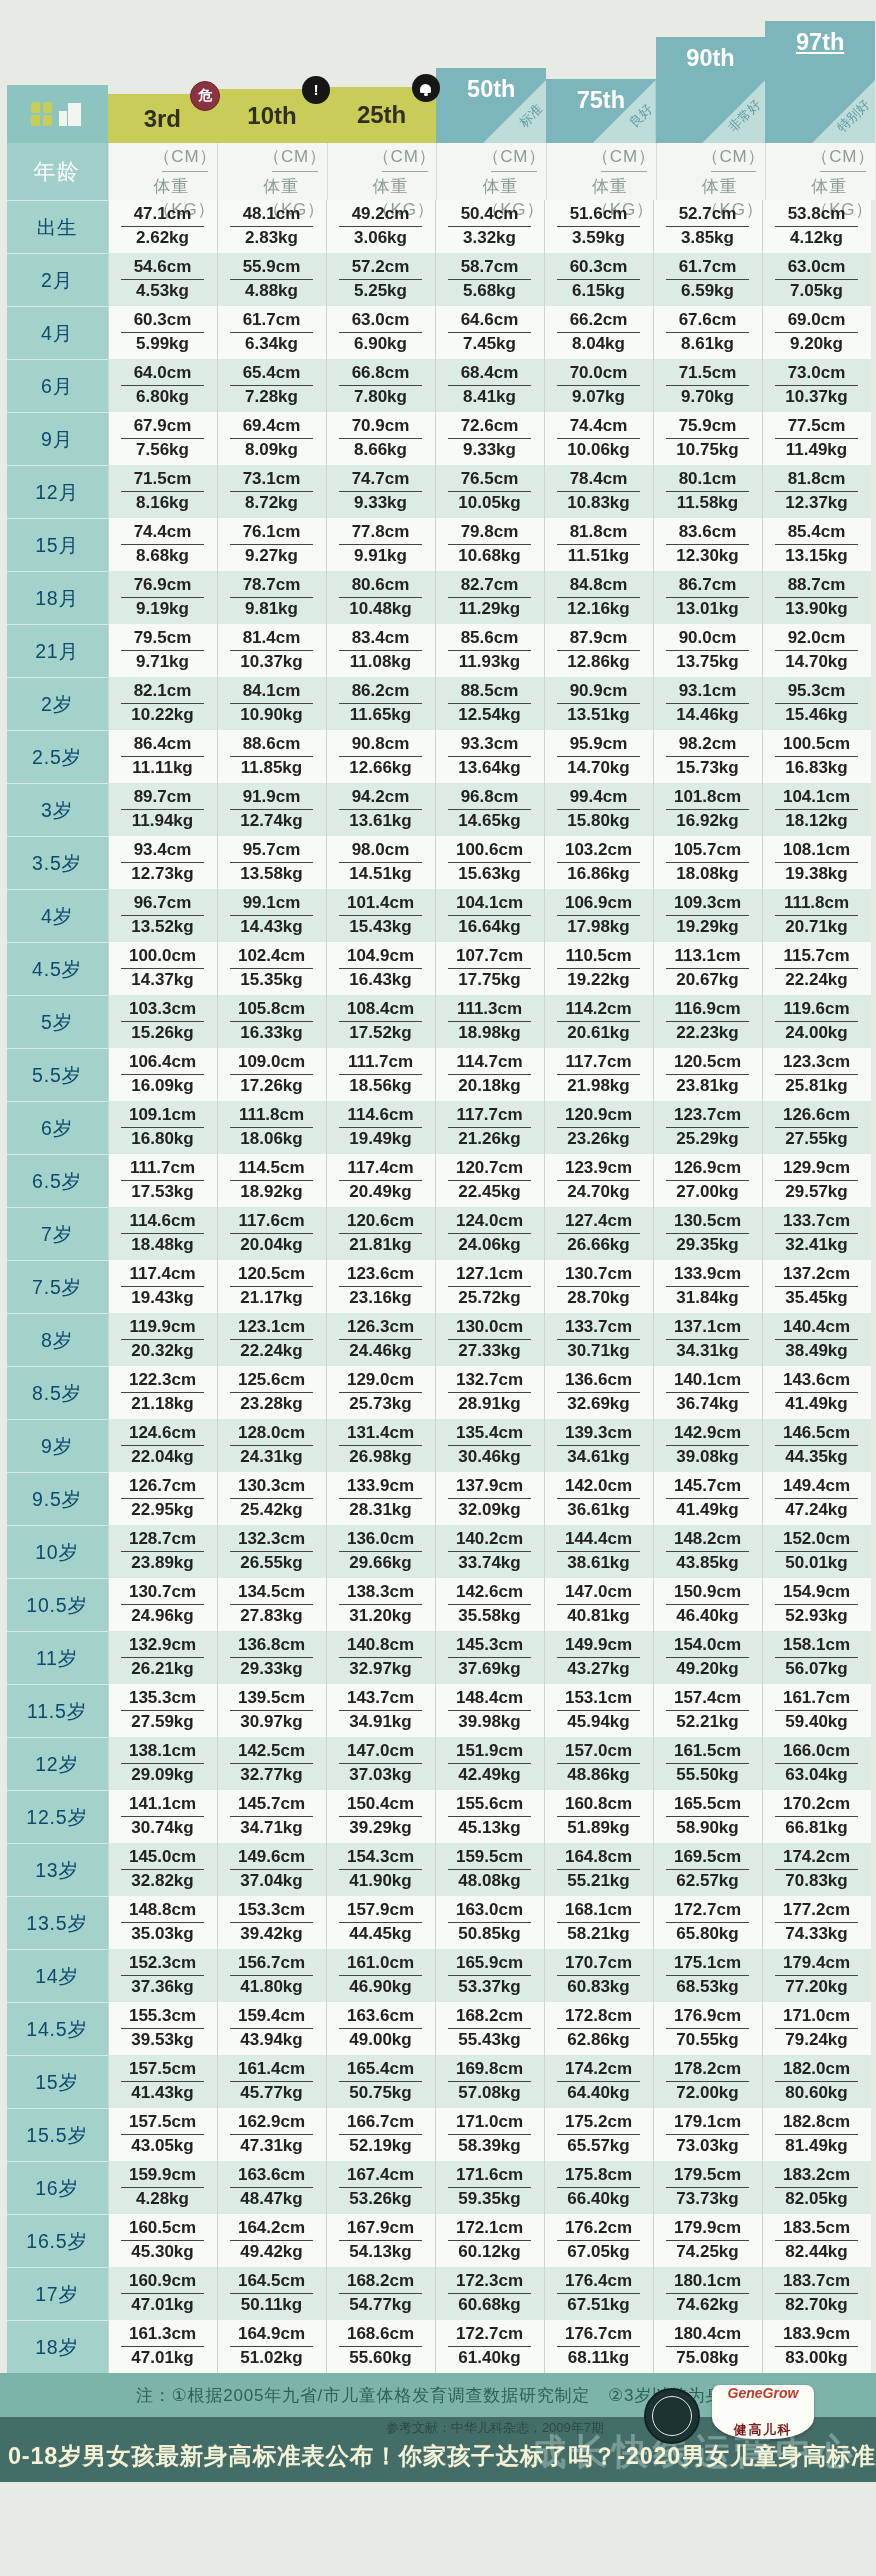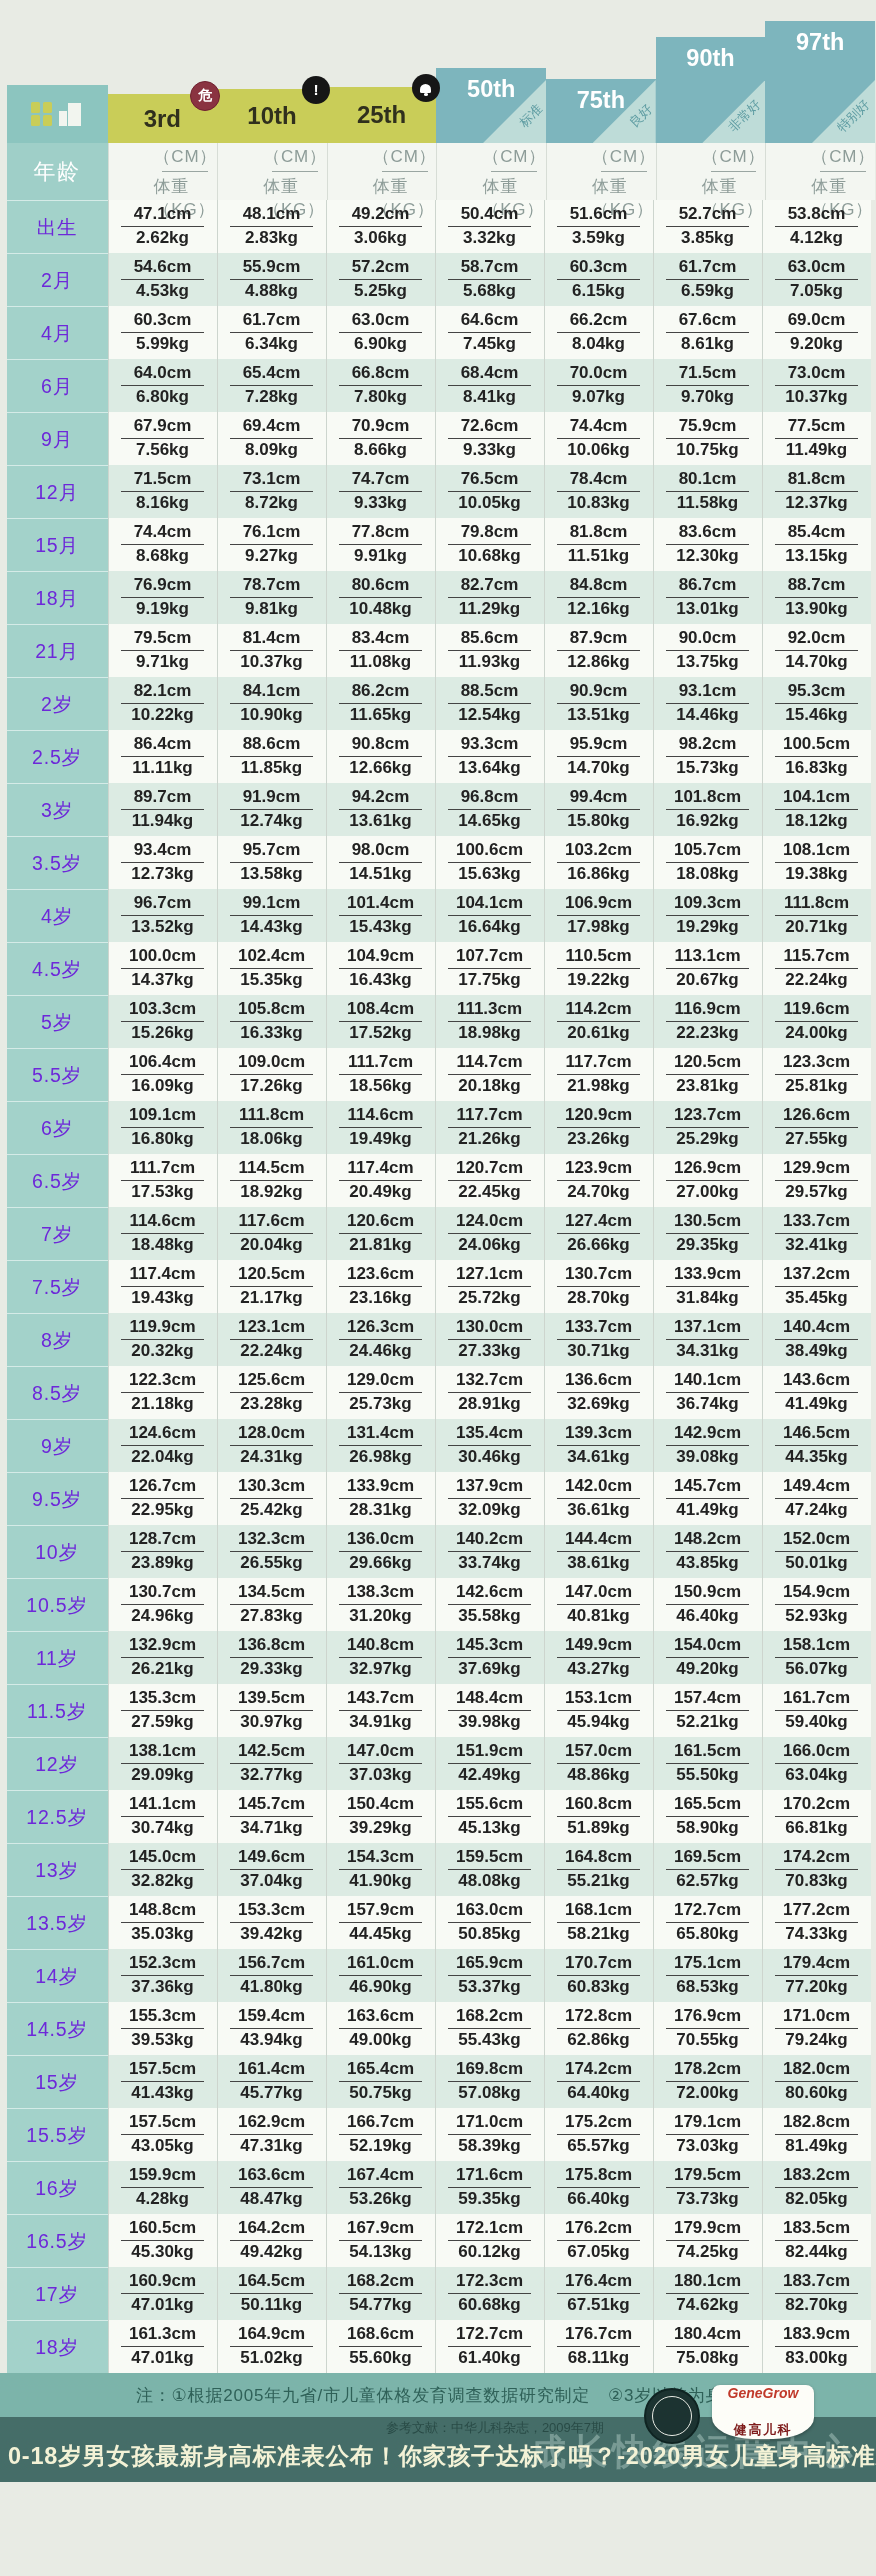--- a/index.html
+++ b/index.html
@@ -47,21 +47,21 @@
 
   .sub{height:57px;background:#f3f6f1;display:flex;flex-direction:column;align-items:center;
        justify-content:center;border-left:0.8px solid #d7ddd6;padding-left:45px;}
   .sub .t{font-size:17px;color:#8d9c98;letter-spacing:0.8px;}
   .sub .d{width:72%;border-top:0.8px solid #9aa6a2;margin:3.2px 0;}
 
   
   #rows .row{display:grid;grid-template-columns:101px repeat(7,1fr);height:53px;background:#f8faf5;}
   #rows .row:nth-child(even){background:#dcebe3;}
   .agecell{display:flex;align-items:center;justify-content:center;background:#a3d2ca;
-           color:#6d28d9;font-size:19.5px;letter-spacing:0.8px;border-top:0.8px solid rgba(255,255,255,.55);}
+           color:#0c4a6e;font-size:19.5px;letter-spacing:0.8px;border-top:0.8px solid rgba(255,255,255,.55);}
   .cell{display:flex;flex-direction:column;align-items:center;justify-content:center;
         border-left:0.8px solid #cdd5ce;}
   .cell .h,.cell .w{font-size:17px;font-weight:bold;color:#222;line-height:1.1;}
   .cell .s{width:76%;border-top:1.2px solid #444;margin:2.4px 0;}
 
   
   .footnote{height:44px;background:#7cb4aa;display:flex;align-items:center;justify-content:center;
             color:#2f6158;font-size:17px;letter-spacing:0.8px;}
 
   
@@ -172,21 +172,21 @@
               <span>非常好</span>
             </div>
           </div>
           <div class="sub">
             <span class="t">身高（CM）</span>
             <span class="d"></span>
             <span class="t">体重（KG）</span>
           </div>
         </div>
         <div class="pcol">
-          <div class="chip teal" style="height: 156px;">
+          <div class="chip teal" style="height: 156px; text-decoration: underline;">
             <span>97th</span>
             <div class="corner">
               <span>特别好</span>
             </div>
           </div>
           <div class="sub">
             <span class="t">身高（CM）</span>
             <span class="d"></span>
             <span class="t">体重（KG）</span>
           </div>

